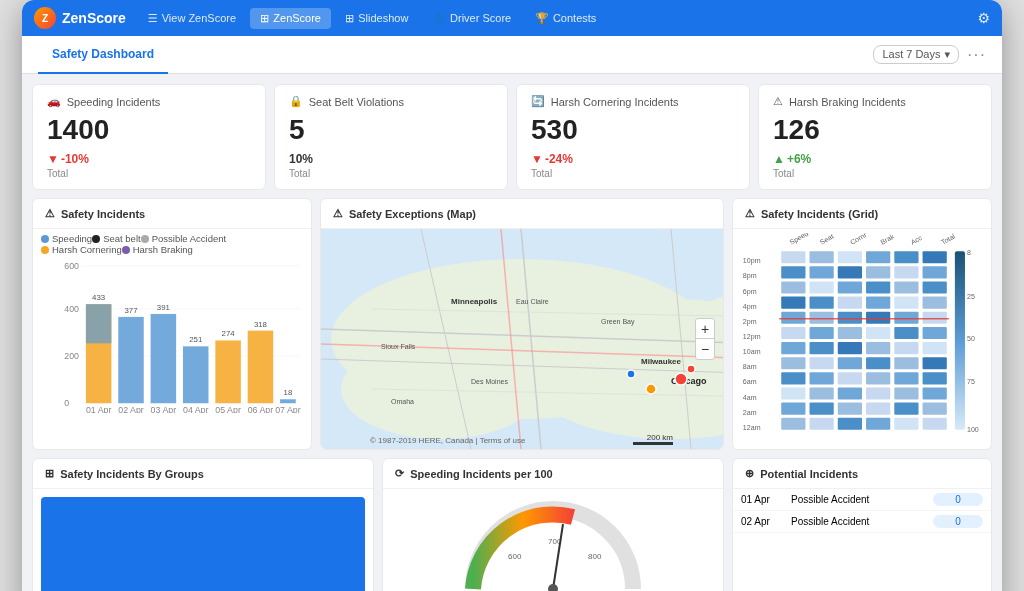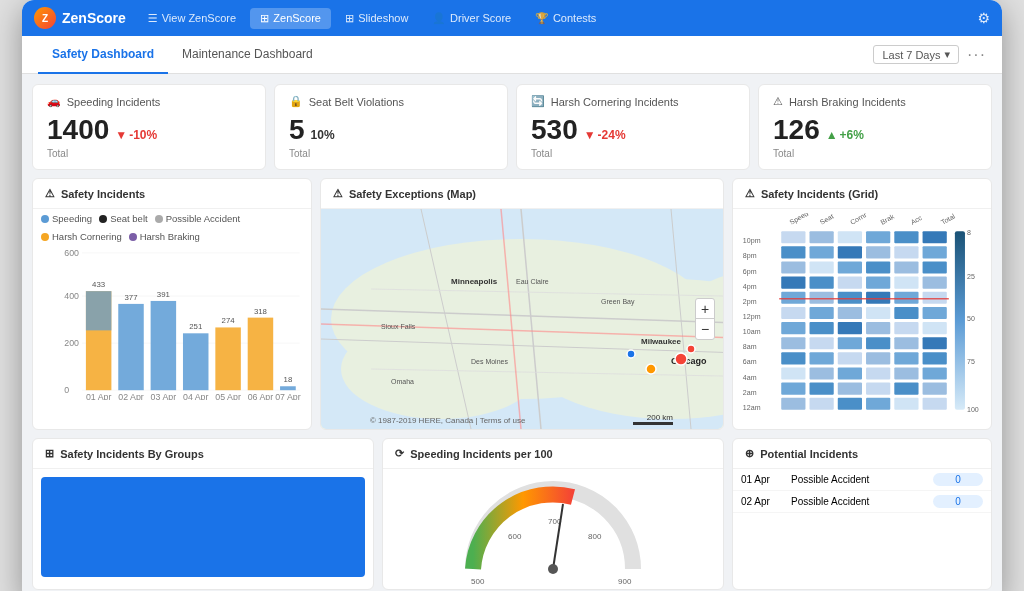--- a/index.html
+++ b/index.html
@@ -77,23 +77,23 @@
       color: #1a73e8;
       border-bottom: 2px solid #1a73e8;
       font-weight: 600;
     }
     .sub-nav-right {
       margin-left: auto;
       display: flex; align-items: center; gap: 8px;
     }
     .date-range {
       font-size: 11px; color: #555;
-      border: 1px solid #ccc; border-radius: 3px;
+      border: 1px solid #ccc; border-radius: 8px;
       padding: 2px 8px; cursor: pointer;
-      display: flex; align-items: center; gap: 4px;
+      display: flex; align-items: flex-start; gap: 4px;
     }
     .dots-menu { color: #888; font-size: 16px; cursor: pointer; letter-spacing: 1px; }
 
     
     .main-content {
       background: #f0f2f5;
       padding: 10px;
     }
 
     
@@ -108,21 +108,21 @@
       border-radius: 6px;
       padding: 10px 14px;
       border: 1px solid #e8e8e8;
     }
     .stat-card-header {
       display: flex; align-items: center; gap: 6px;
       color: #555; font-size: 11px; margin-bottom: 6px;
     }
     .stat-card-value {
       font-size: 28px; font-weight: 700; color: #222;
-      display: flex; align-items: baseline; gap: 6px;
+      display: flex; align-items: baseline; gap: 6px; flex-direction: column;
     }
     .stat-change {
       font-size: 12px; display: flex; align-items: center; gap: 2px;
     }
     .stat-change.down { color: #e53935; }
     .stat-change.up { color: #43a047; }
     .stat-label {
       font-size: 10px; color: #888; margin-top: 2px;
     }
 
@@ -141,21 +141,21 @@
     }
     .panel-header {
       display: flex; align-items: center; gap: 6px;
       padding: 8px 12px;
       font-size: 11px; font-weight: 600; color: #333;
       border-bottom: 1px solid #f0f0f0;
     }
 
     
     .chart-legend {
-      display: flex; flex-wrap: wrap; gap: 7px;
+      display: flex; flex-wrap: wrap; gap: 0;
       padding: 4px 8px 2px;
       font-size: 9.5px; color: #555;
     }
     .legend-item {
       display: flex; align-items: center; gap: 3px;
     }
     .legend-dot {
       width: 8px; height: 8px; border-radius: 50%;
     }
     .bar-chart-area {
@@ -285,23 +285,20 @@
       <span>🏆</span>
       <span>Contests</span>
     </div>
     <div class="nav-spacer"></div>
     <span class="gear-icon">⚙</span>
   </div>
 
   <div class="sub-nav">
     <div class="sub-tab active">
       <span>Safety Dashboard</span>
-    </div>
-    <div class="sub-tab">
-      <span>Maintenance Dashboard</span>
     </div>
     <div class="sub-nav-right">
       <div class="date-range">
         <span>Last 7 Days</span>
         <span>▾</span>
       </div>
       <div class="dots-menu">···</div>
     </div>
   </div>
 

